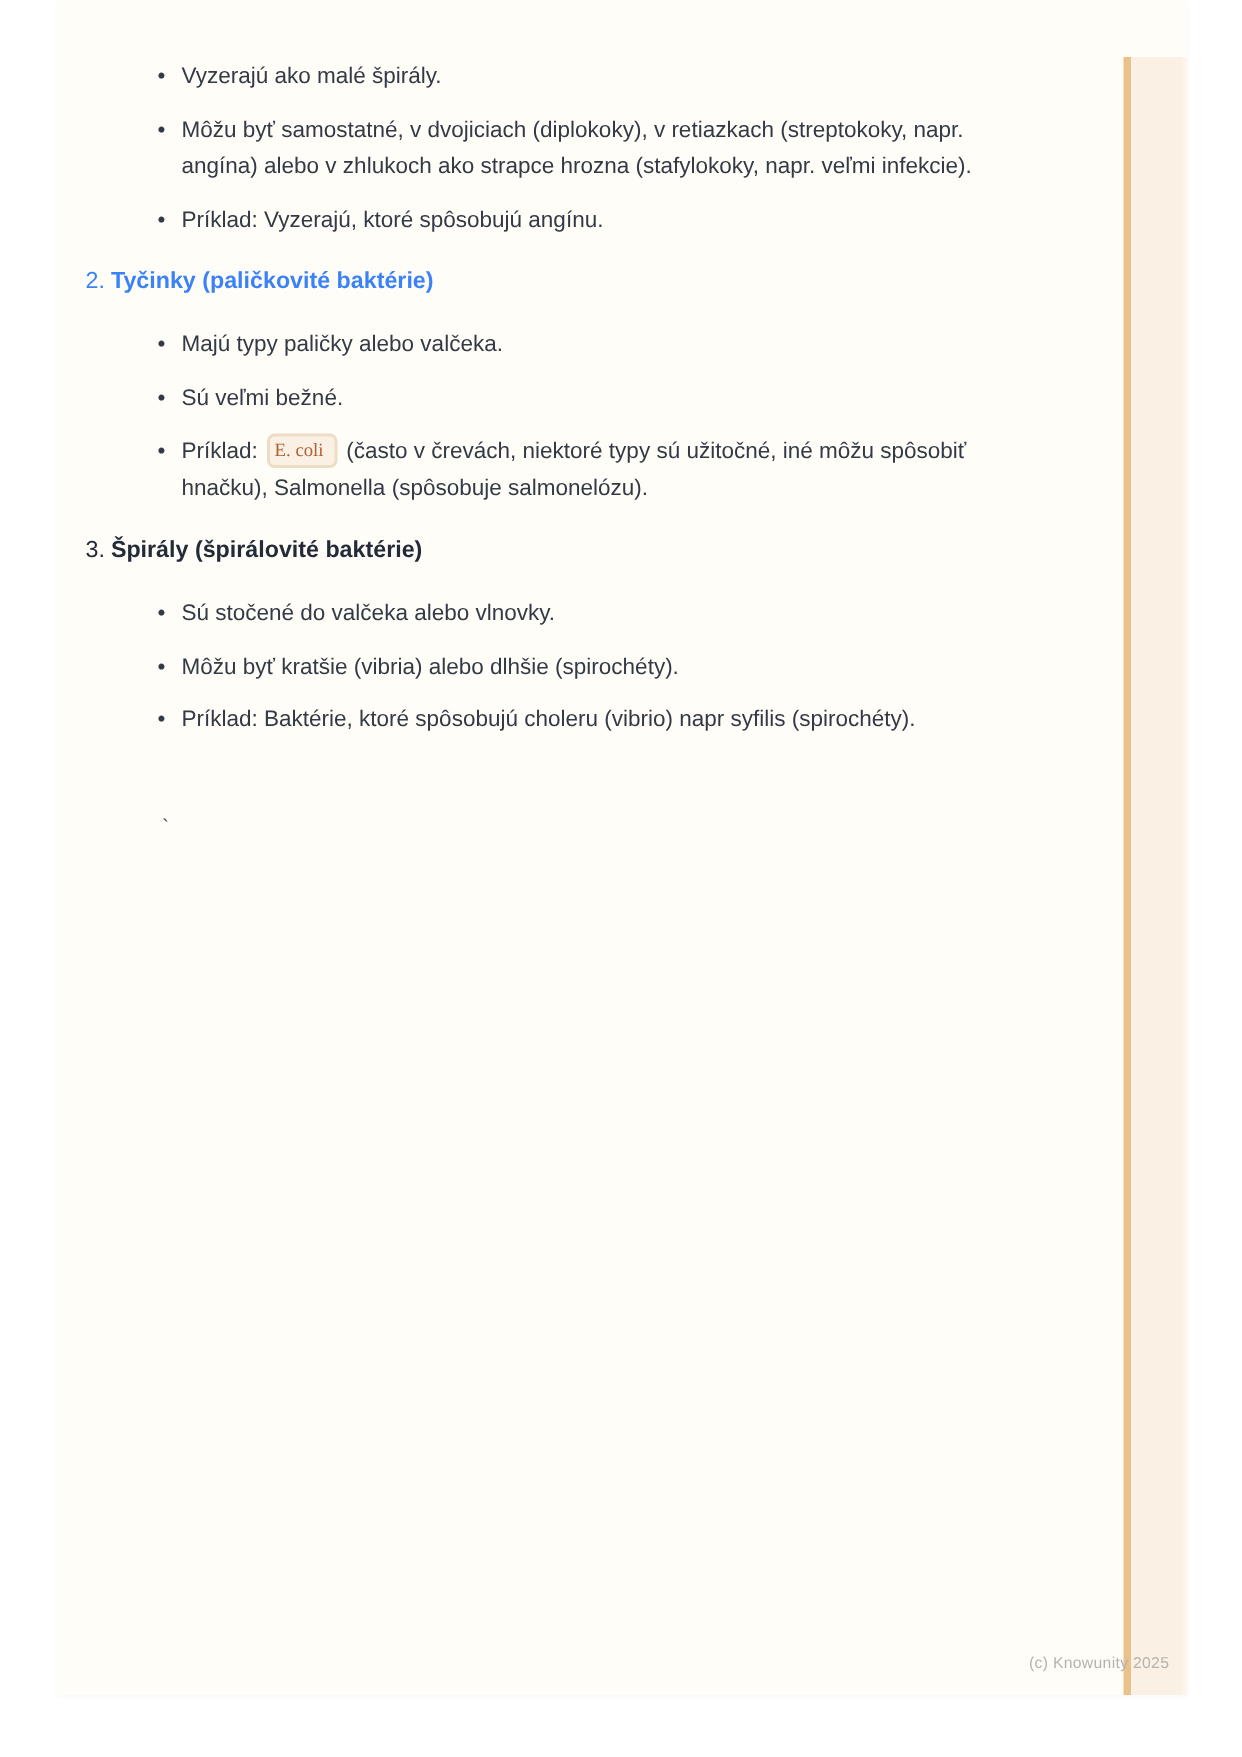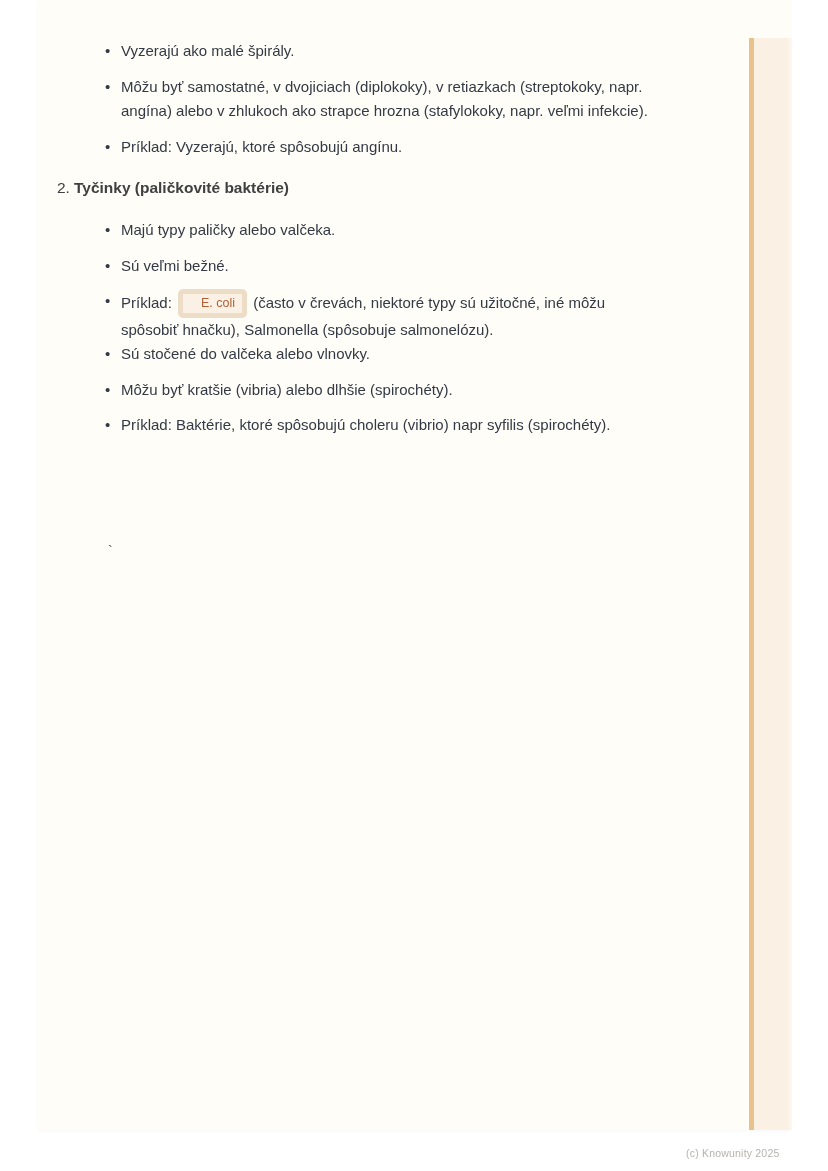--- a/index.html
+++ b/index.html
@@ -76,28 +76,28 @@
   .heading-number {
     font-weight: 400;
   }
   .heading-title {
     font-weight: 700;
     margin-left: 4px;
   }
   .seg-normal { font-style: normal; }
   .seg-italic { }
   .seg-code {
-    font-family: Liberation Sans, sans-serif;
+    font-family: Liberation Serif, serif;
     font-size: 12.5px;
     line-height: 1;
     color: #b15f35;
     background: #faf1e4;
-    border: 5px solid #15803d;
+    border: 2px solid #15803d;
     border-radius: 5px;
-    padding: 3px 7px 3px 18px;
+    padding: 3px 7px 3px 3px;
     margin: 0 2px;
     white-space: nowrap;
     display: inline-block;
     vertical-align: 1px;
   }
   .stray-mark {
     position: absolute;
     left: 70px;
     top: 544px;
     color: #4a4f58;
@@ -105,21 +105,20 @@
     line-height: 14px;
   }
   .watermark {
     position: absolute;
     left: 686px;
     top: 1103px;
     font-size: 10.5px;
     letter-spacing: 0.2px;
     color: #b5b3ae;
     z-index: 5;
-    margin-top: 44px;
   }
 </style>
 </head>
 <body>
 
 <div class="viewport">
   <div class="page-card" style="background: rgb(255, 253, 247);">
     <div class="accent-stripe" style="border-left-color: rgb(232, 193, 139); background: linear-gradient(to right, rgb(250, 240, 227) 0%, rgb(250, 240, 227) 85%, rgb(253, 248, 240) 100%);"></div>
     <div class="doc-content" style="color: rgb(51, 58, 69);">
         <ul class="bullet-list">
@@ -129,35 +128,36 @@
           </li>
           <li>
             <span class="bullet-marker">•</span>
             <span class="bullet-text"><span class="seg seg-normal">Môžu byť samostatné, v dvojiciach (diplokoky), v retiazkach (streptokoky, napr. angína) alebo v zhlukoch ako strapce hrozna (stafylokoky, napr. veľmi infekcie).</span></span>
           </li>
           <li>
             <span class="bullet-marker">•</span>
             <span class="bullet-text"><span class="seg seg-italic">Príklad</span><span class="seg seg-normal">: Vyzerajú, ktoré spôsobujú angínu.</span></span>
           </li>
         </ul>
-        <div class="section-heading" style="color: #404040;"><span class="heading-number">2.</span><span class="heading-title">Tyčinky (paličkovité baktérie)</span></div>
+        <div class="section-heading" style="color: #3b82f6;"><span class="heading-number">2.</span><span class="heading-title">Tyčinky (paličkovité baktérie)</span></div>
         <ul class="bullet-list">
           <li>
             <span class="bullet-marker">•</span>
             <span class="bullet-text"><span class="seg seg-normal">Majú typy paličky alebo valčeka.</span></span>
           </li>
           <li>
             <span class="bullet-marker">•</span>
             <span class="bullet-text"><span class="seg seg-normal">Sú veľmi bežné.</span></span>
           </li>
           <li>
             <span class="bullet-marker">•</span>
             <span class="bullet-text"><span class="seg seg-italic">Príklad</span><span class="seg seg-normal">: </span><span class="seg seg-code" style="color: rgb(177, 95, 53); background: rgb(250, 241, 228); border-color: rgb(237, 221, 198);">E. coli</span><span class="seg seg-normal"> (často v črevách, niektoré typy sú užitočné, iné môžu spôsobiť hnačku), </span><span class="seg seg-italic">Salmonella</span><span class="seg seg-normal"> (spôsobuje salmonelózu).</span></span>
           </li>
         </ul>
+        <div class="section-heading" style="color: rgb(36, 43, 56);"><span class="heading-number">3.</span><span class="heading-title">Špirály (špirálovité baktérie)</span></div>
         <ul class="bullet-list">
           <li>
             <span class="bullet-marker">•</span>
             <span class="bullet-text"><span class="seg seg-normal">Sú stočené do valčeka alebo vlnovky.</span></span>
           </li>
           <li>
             <span class="bullet-marker">•</span>
             <span class="bullet-text"><span class="seg seg-normal">Môžu byť kratšie (vibria) alebo dlhšie (spirochéty).</span></span>
           </li>
           <li>

